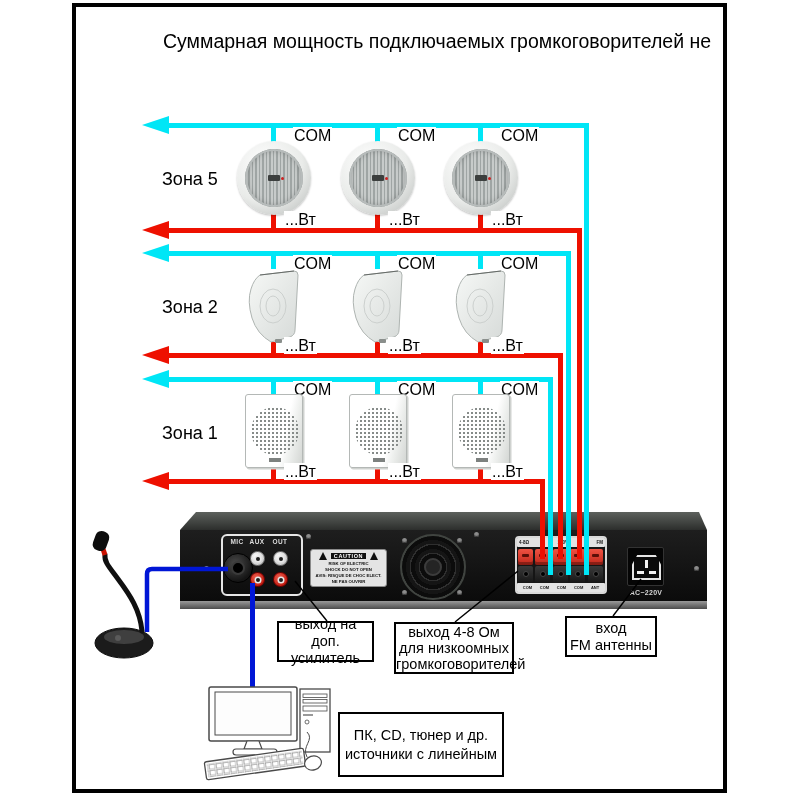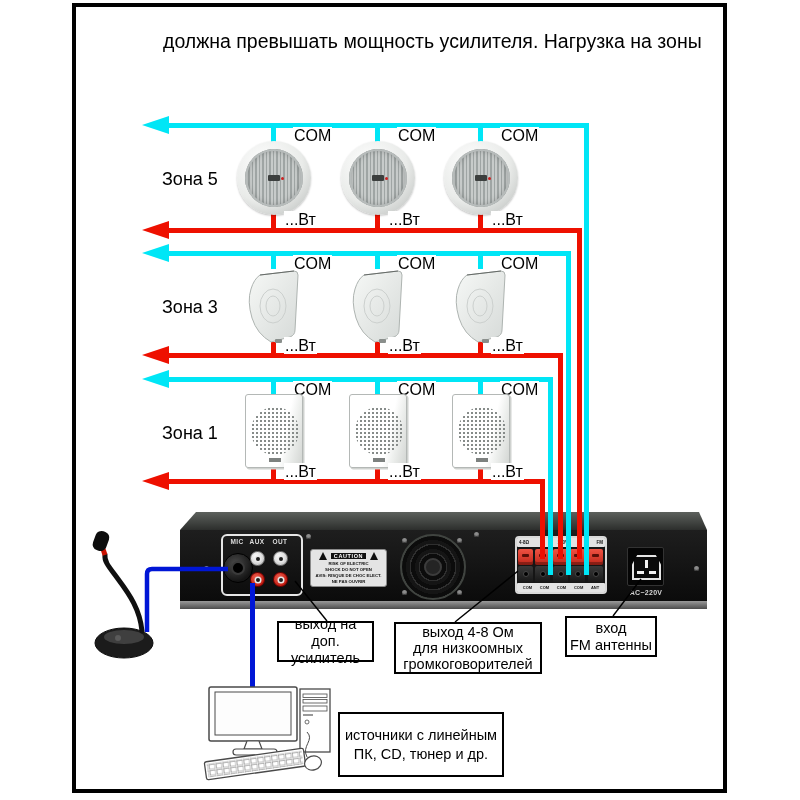--- a/index.html
+++ b/index.html
@@ -86,21 +86,21 @@
       font-size:14.5px;line-height:17px;color:#000;display:flex;flex-direction:column;justify-content:center}
   svg{position:absolute;overflow:visible}
 </style>
 </head>
 <body>
 
 <div class="page">
   <div class="frame"></div>
 
   <div class="note">
-    <div>должна превышать мощность усилителя. Нагрузка на зоны</div>
+    <div>Суммарная мощность подключаемых громкоговорителей не</div>
   </div>
 
   <div class="zone-label" style="left:162px;top:169px">Зона 5</div>
   <div class="arrow a-cyan" style="left:142px;top:116px"></div>
   <div class="bus cyan" style="left:166px;top:123px;width:423px"></div>
   <div class="arrow a-red" style="left:142px;top:221px"></div>
   <div class="bus red" style="left:166px;top:228px;width:416px"></div>
 
   <div class="stub cyan" style="left:271px;top:126px;height:16px"></div>
   <div class="stub cyan" style="left:375px;top:126px;height:16px"></div>
@@ -126,21 +126,21 @@
   <div class="spk-ceiling" style="left:444px;top:141px">
     <div class="grille"></div>
     <div class="hub"></div>
     <div class="hubdot"></div>
   </div>
 
   <div class="watt-label" style="left:284px;top:211px">...Вт</div>
   <div class="watt-label" style="left:388px;top:211px">...Вт</div>
   <div class="watt-label" style="left:491px;top:211px">...Вт</div>
 
-  <div class="zone-label" style="left:162px;top:297px">Зона 3</div>
+  <div class="zone-label" style="left:162px;top:297px">Зона 2</div>
   <div class="arrow a-cyan" style="left:142px;top:244px"></div>
   <div class="bus cyan" style="left:166px;top:251px;width:405px"></div>
   <div class="arrow a-red" style="left:142px;top:346px"></div>
   <div class="bus red" style="left:166px;top:353px;width:397px"></div>
 
   <div class="stub cyan" style="left:271px;top:254px;height:15px"></div>
   <div class="stub cyan" style="left:375px;top:254px;height:15px"></div>
   <div class="stub cyan" style="left:478px;top:254px;height:15px"></div>
   <div class="com-label" style="left:293px;top:255px">COM</div>
   <div class="com-label" style="left:397px;top:255px">COM</div>
@@ -367,26 +367,26 @@
       <rect x="12" y="77" width="96" height="14" fill="url(#keys)"></rect>
     </g>
     <ellipse cx="118" cy="83" rx="8.5" ry="7" transform="rotate(-18 118 83)" fill="#fff" stroke="#4a4a4a" stroke-width="1.2"></ellipse>
     <path d="M112 77 C106 66 120 60 112 52" fill="none" stroke="#4a4a4a" stroke-width="1"></path>
   </svg>
 
   <div class="callout" style="left:277px;top:621px;width:97px;height:41px">
     <div>выход на доп.</div>
     <div>усилитель</div>
   </div>
-  <div class="callout" style="left:394px;top:622px;width:148px;height:52px;line-height:16px">
+  <div class="callout" style="left:394px;top:622px;width:120px;height:52px;line-height:16px">
     <div>выход 4-8 Ом</div>
     <div>для низкоомных</div>
     <div>громкоговорителей</div>
   </div>
   <div class="callout" style="left:565px;top:616px;width:92px;height:41px">
     <div>вход</div>
     <div>FM антенны</div>
   </div>
   <div class="callout" style="left:338px;top:712px;width:166px;height:65px;line-height:19px">
+    <div>ПК, CD, тюнер и др.</div>
     <div>источники с линейным</div>
-    <div>ПК, CD, тюнер и др.</div>
   </div>
 </div>
 
 </body></html>

